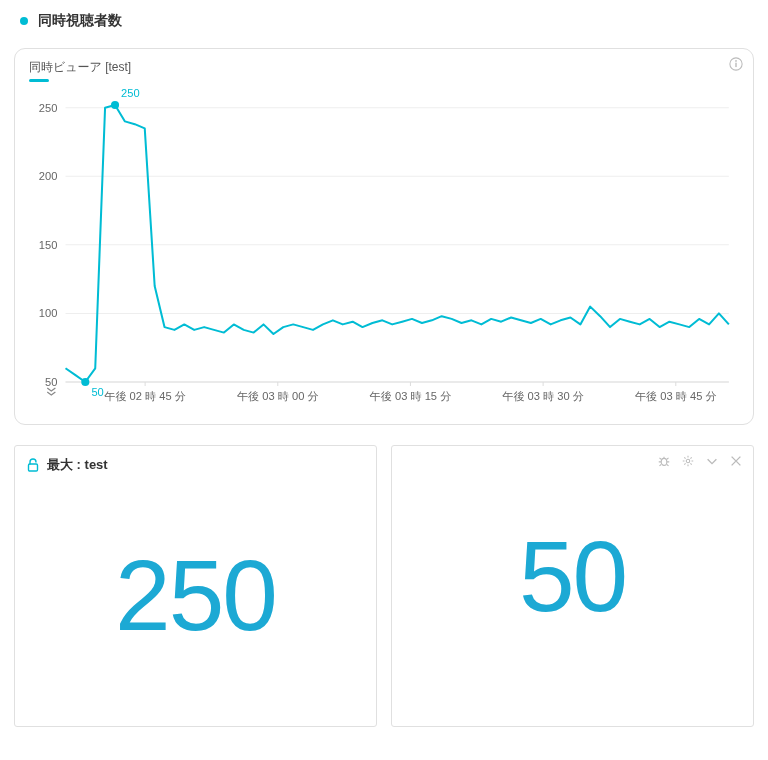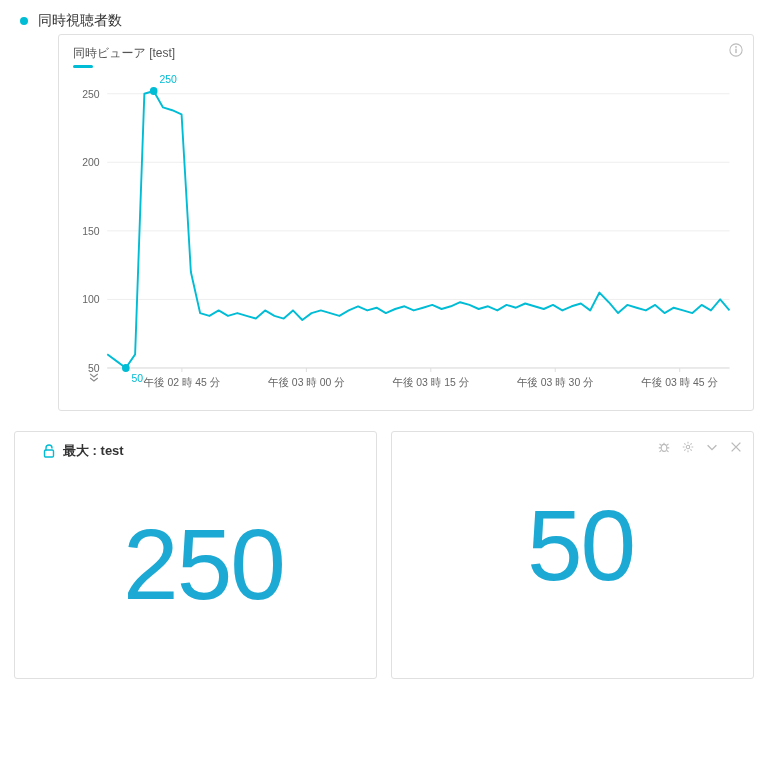--- a/index.html
+++ b/index.html
@@ -9,34 +9,33 @@
     background: #ffffff;
     font-family: -apple-system, BlinkMacSystemFont, "Segoe UI", "Hiragino Sans", "Hiragino Kaku Gothic ProN", Meiryo, sans-serif;
     color: #333;
     padding: 12px 14px;
   }
   .panel-title {
     display: flex;
     align-items: center;
     gap: 10px;
     font-size: 14px;
-    font-weight: 400;
-    margin-bottom: 4px;
+    font-weight: 700;
+    margin-bottom: 18px;
     padding-left: 6px;
   }
   .dot {
     width: 8px; height: 8px; border-radius: 50%; background: #00bcd4;
     display: inline-block;
   }
   .card {
     border: 1px solid #e0e0e0;
-    border-radius: 3px;
+    border-radius: 11px;
     background: #fff;
     position: relative;
-    margin-left: 44px;
   }
   .chart-card { padding: 10px 14px 8px 14px; }
   .legend {
     font-size: 12px;
     color: #555;
     margin-bottom: 4px;
   }
   .legend-swatch {
     display: block;
     width: 20px; height: 3px;
@@ -67,25 +66,24 @@
 
   .stats-row {
     display: flex;
     gap: 14px;
     margin-top: 20px;
   }
   .stat-card {
     flex: 1;
     border: 1px solid #e0e0e0;
     border-radius: 3px;
-    height: 248px;
+    height: 282px;
     position: relative;
     display: flex;
     flex-direction: column;
-    padding-left: 16px;
   }
   .stat-head {
     display: flex;
     align-items: center;
     gap: 8px;
     padding: 10px 12px;
     font-size: 13px;
     font-weight: 700;
   }
   .lock-icon { width: 12px; height: 14px; color: #00bcd4; flex-shrink:0; }

